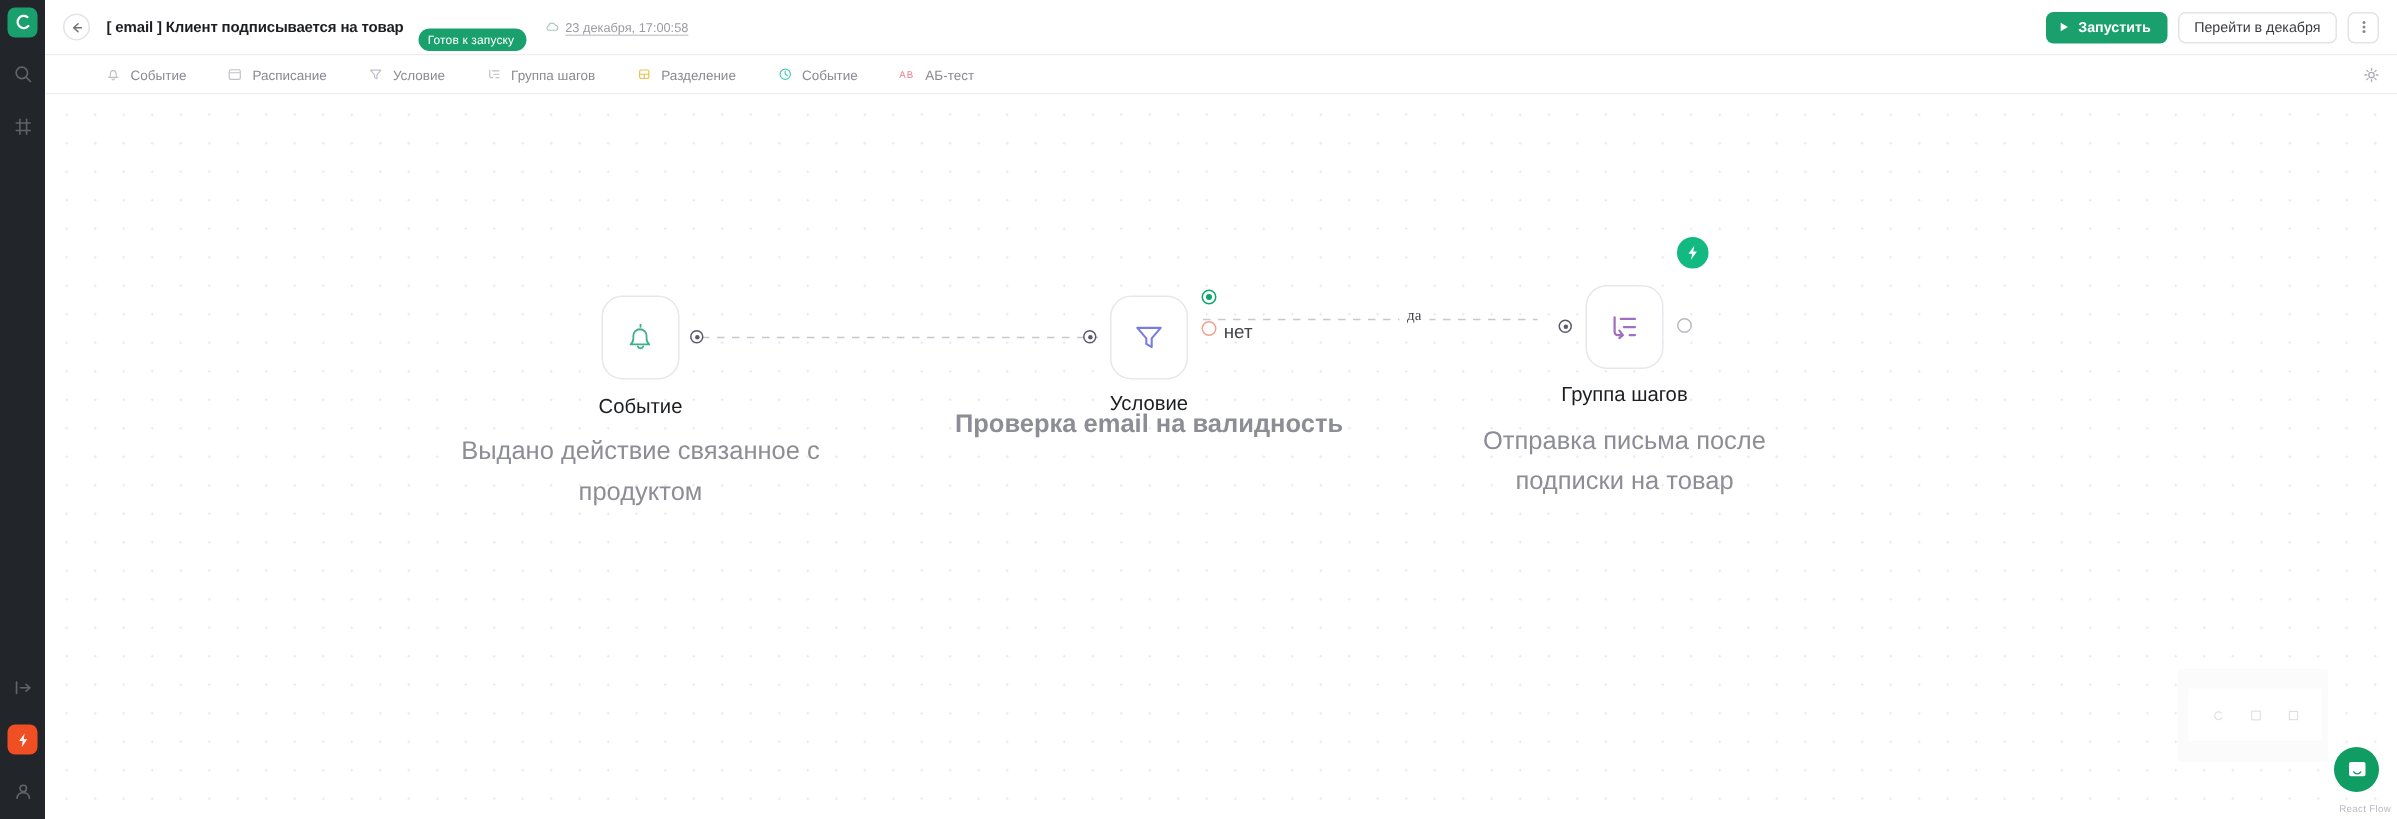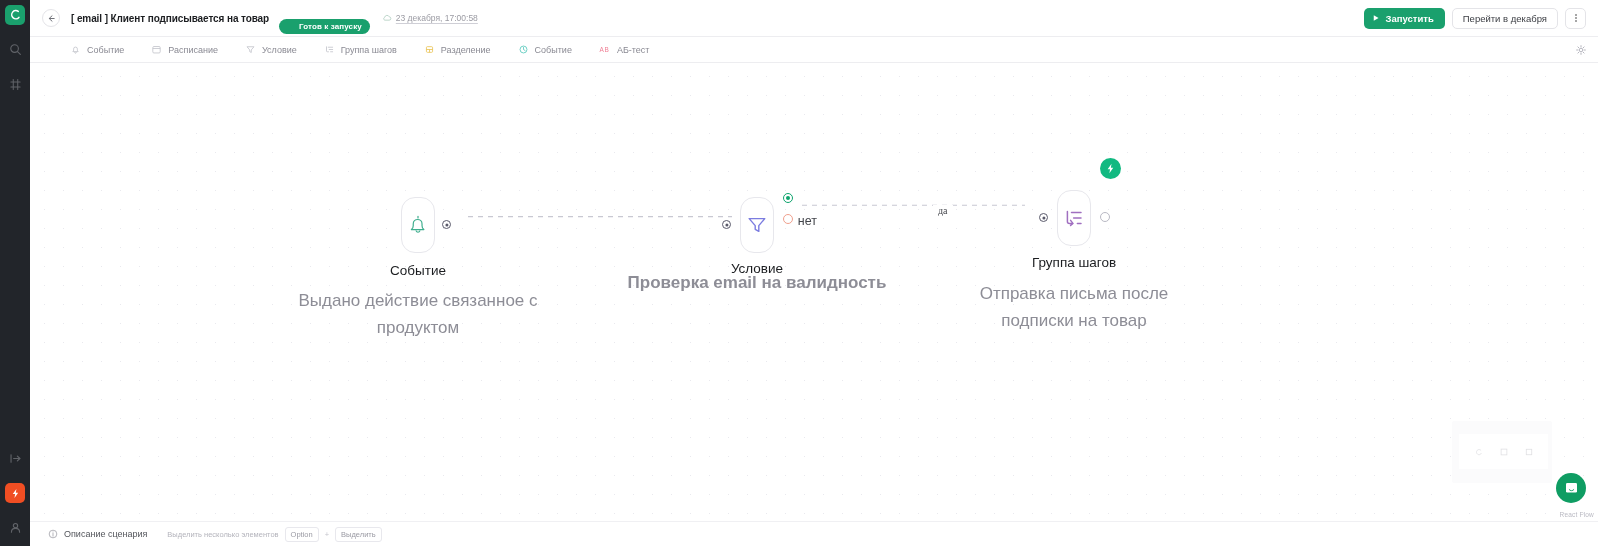--- a/index.html
+++ b/index.html
@@ -57,22 +57,22 @@
     display:flex; align-items:center; justify-content:center;
     cursor:pointer; flex: 0 0 18px; margin-right: 11px;
   }
   .scenario-title {
     font-size: 10px; font-weight: 700; color: #1c1e21;
     letter-spacing: -0.1px; white-space: nowrap;
   }
   .badge {
     margin-left: 10px;
     background: #1aa06d; color: #fff;
-    font-size: 8px; font-weight: 700;
-    border-radius: 9px; padding: 3px 8px 3px 20px;
+    font-size: 8px; font-weight: 400;
+    border-radius: 9px; padding: 3px 8px 3px 6px;
     white-space: nowrap; letter-spacing: .1px; margin-top: 16px;
   }
   .saved-at {
     margin-left: 12px; display: flex; align-items: center; gap: 4px;
     color: #9b9ba3; font-size: 8.5px;
   }
   .saved-at .txt { text-decoration: underline; text-decoration-color: #cfcfd6; text-underline-offset: 2px; text-align: center; }
   .hdr-spacer { flex: 1 1 auto; }
   .btn-run {
     background: #1aa06d; color: #fff;
@@ -121,21 +121,21 @@
     flex: 1 1 auto; position: relative; overflow: hidden;
     background-color: #ffffff;
     background-image: radial-gradient(circle, #e9e9ee 0.7px, transparent 0.75px);
     background-size: 19px 19px;
     background-position: 5px 4px;
   }
 
   
   .node { position: absolute; }
   .node-box {
-    width: 34px; height: 56px;
+    width: 52px; height: 56px;
     background: #fff;
     border: 1px solid #e7e7ec;
     border-radius: 14px;
     display: flex; align-items: center; justify-content: center;
     cursor: pointer;
     position: relative;
   }
   .node-title {
     position: absolute; left: 50%; transform: translateX(-50%);
     white-space: nowrap;
@@ -478,31 +478,15 @@
 
       <div class="chat-bubble">
         <svg width="15" height="15" viewBox="0 0 18 18">
           <rect x="2.4" y="2.4" width="13.2" height="11.4" rx="1.6" fill="#ffffff"></rect>
           <path d="M6.2 10.3a3.3 3.3 0 0 0 5.6 0" fill="none" stroke="#0f9d63" stroke-width="1.1" stroke-linecap="round"></path>
         </svg>
       </div>
       <div class="rf-attrib">React Flow</div>
     </div>
 
-    <div class="bottombar">
-      <div class="bb-desc">
-        <svg width="10" height="10" viewBox="0 0 12 12">
-          <circle cx="6" cy="6" r="4.6" fill="none" stroke="#9a9aa3" stroke-width="0.9"></circle>
-          <line x1="6" y1="5.3" x2="6" y2="8.6" stroke="#9a9aa3" stroke-width="0.9" stroke-linecap="round"></line>
-          <circle cx="6" cy="3.6" r="0.6" fill="#9a9aa3"></circle>
-        </svg>
-        <span>Описание сценария</span>
-      </div>
-      <div class="bb-hint">
-        <span>Выделить несколько элементов</span>
-        <span class="kbd">Option</span>
-        <span class="plus">+</span>
-        <span class="kbd">Выделить</span>
-      </div>
-    </div>
 
   </div>
 </div>
 
 </body></html>

